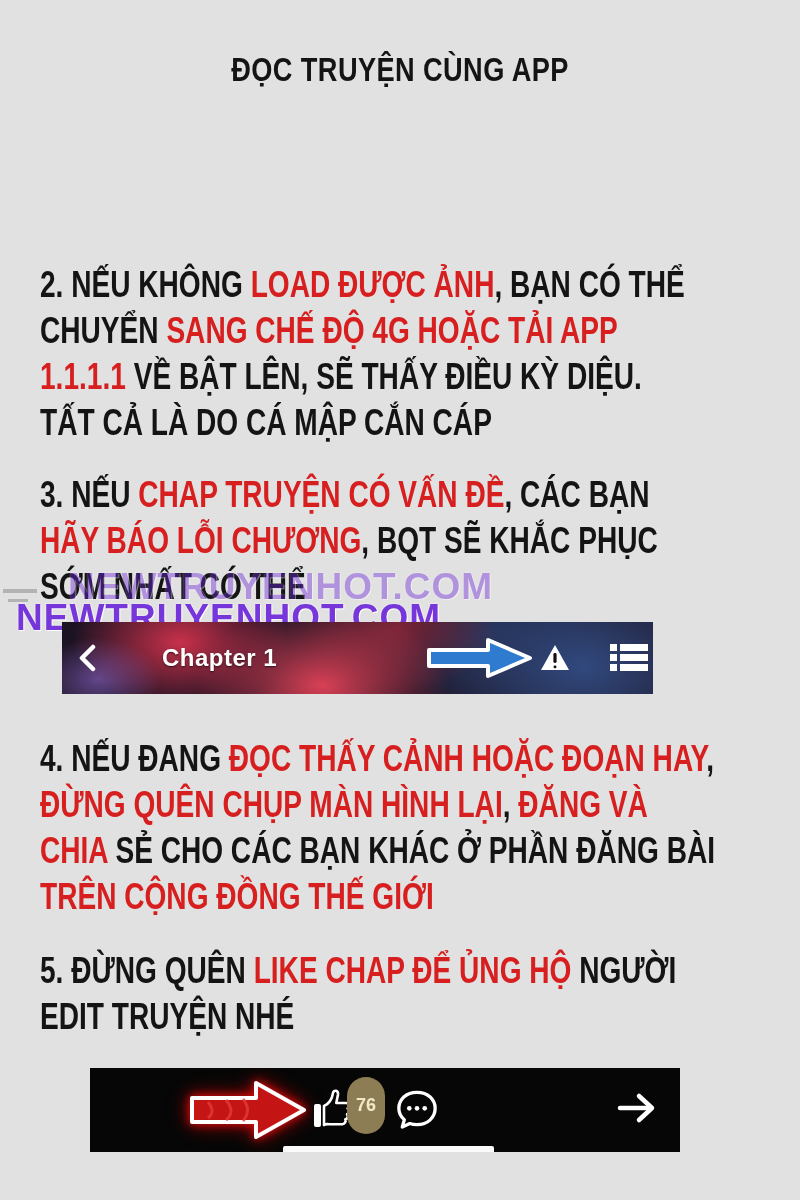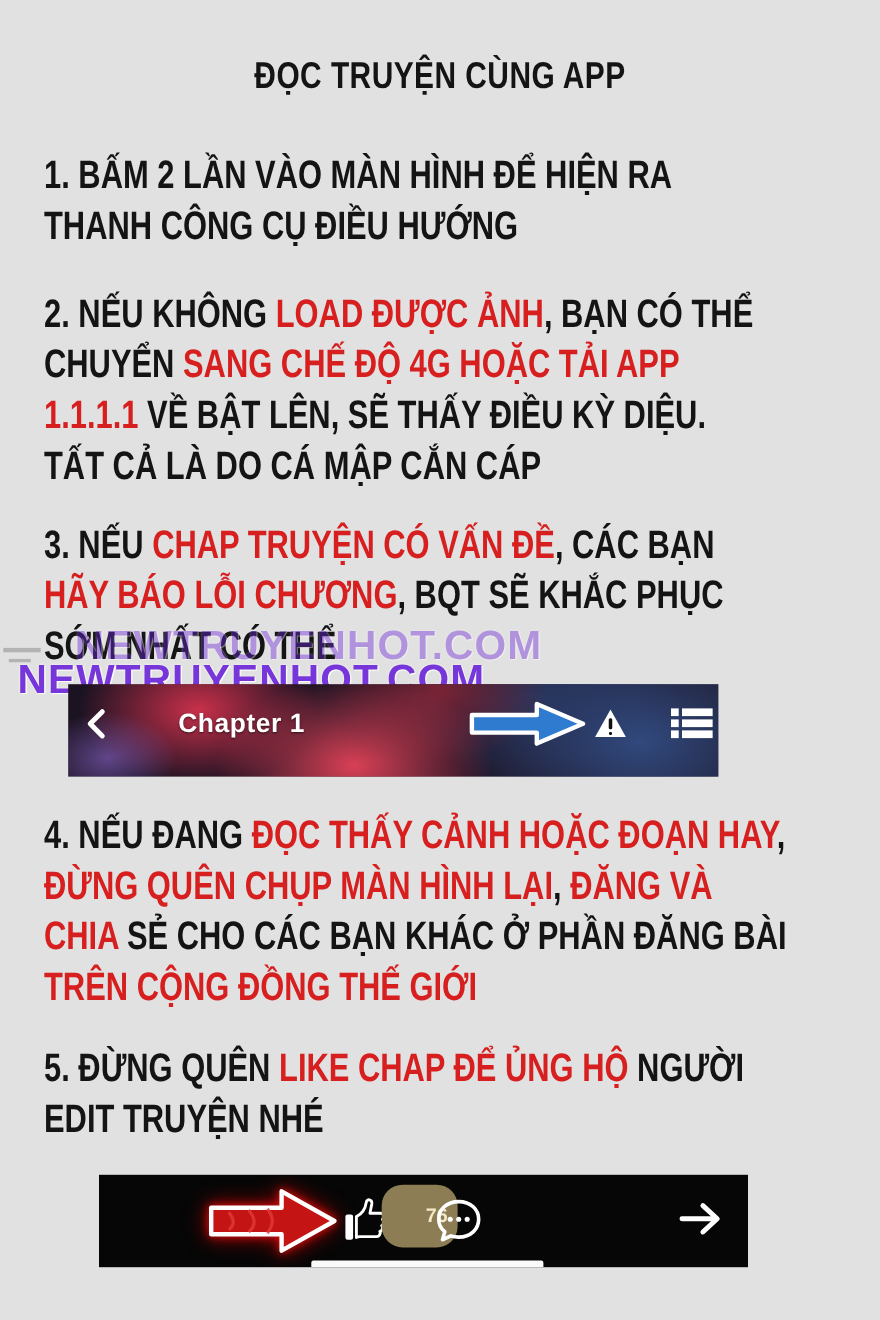--- a/index.html
+++ b/index.html
@@ -24,21 +24,21 @@
     position:absolute; white-space:nowrap; font-size:37px; letter-spacing:1px;
     color:#6d28d9; text-shadow:0 0 2px #ffffff, 1px 1px 0 #ffffff;
   }
   .wm-main  { left:16px; top:597px; opacity:.92; }
   .wm-faint { left:68px; top:566px; opacity:.42; }
   .dash { position:absolute; background:#9a9a9a; opacity:.65; }
   .dash1 { left:3px;  top:589px; width:34px; height:4px; }
   .dash2 { left:8px;  top:599px; width:20px; height:3px; }
   
   .reader-toolbar {
-    position:absolute; left:62px; top:622px; width:591px; height:84px; overflow:hidden;
+    position:absolute; left:62px; top:622px; width:591px; height:72px; overflow:hidden;
     background:
       radial-gradient(90px 60px at 6% 80%, rgba(150,110,220,.55), transparent 70%),
       radial-gradient(150px 95px at 20% 28%, #c8304a, transparent 72%),
       radial-gradient(180px 115px at 44% 88%, #d84055, transparent 70%),
       radial-gradient(130px 85px at 57% 8%, #7a2436, transparent 75%),
       radial-gradient(230px 150px at 88% 62%, #31497e, transparent 75%),
       radial-gradient(170px 105px at 72% 12%, #222c4e, transparent 75%),
       #1c1322;
   }
   .rt-item { position:absolute; }
@@ -49,40 +49,36 @@
   }
   
   .action-bar {
     position:absolute; left:90px; top:1068px; width:590px; height:84px;
     background:#060606; overflow:hidden;
   }
   .ab-item { position:absolute; }
   .badge {
     left:257px; top:9px; width:38px; height:57px; border-radius:19px;
     background:#8d7d54; color:#f3e9c8; font-size:18px; font-weight:bold;
-    display:flex; align-items:center; justify-content:center;padding-left:31px;
+    display:flex; align-items:center; justify-content:center;
   }
   .home-strip {
     left:193px; bottom:0; width:211px; height:6px; background:#fafafa;
     border-radius:2px 2px 0 0;
   }
   .glow-red { filter:drop-shadow(0 0 4px #e01010) drop-shadow(0 0 9px #a00000); }
   svg { display:block; }
 </style>
 </head>
 <body>
 
 <div class="page">
 
   <div class="title">ĐỌC TRUYỆN CÙNG APP</div>
 
-  <div class="block" style="top:136px">
-    <div class="line"><span class="seg-black">1. BẤM 2 LẦN VÀO MÀN HÌNH ĐỂ HIỆN RA</span></div>
-    <div class="line"><span class="seg-black">THANH CÔNG CỤ ĐIỀU HƯỚNG</span></div>
-  </div>
 
   <div class="block" style="top:262px">
     <div class="line"><span class="seg-black">2. NẾU KHÔNG </span><span class="seg-red">LOAD ĐƯỢC ẢNH</span><span class="seg-black">, BẠN CÓ THỂ</span></div>
     <div class="line"><span class="seg-black">CHUYỂN </span><span class="seg-red">SANG CHẾ ĐỘ 4G HOẶC TẢI APP</span></div>
     <div class="line"><span class="seg-red">1.1.1.1</span><span class="seg-black"> VỀ BẬT LÊN, SẼ THẤY ĐIỀU KỲ DIỆU.</span></div>
     <div class="line"><span class="seg-black">TẤT CẢ LÀ DO CÁ MẬP CẮN CÁP</span></div>
   </div>
 
   <div class="block" style="top:472px">
     <div class="line"><span class="seg-black">3. NẾU </span><span class="seg-red">CHAP TRUYỆN CÓ VẤN ĐỀ</span><span class="seg-black">, CÁC BẠN</span></div>

